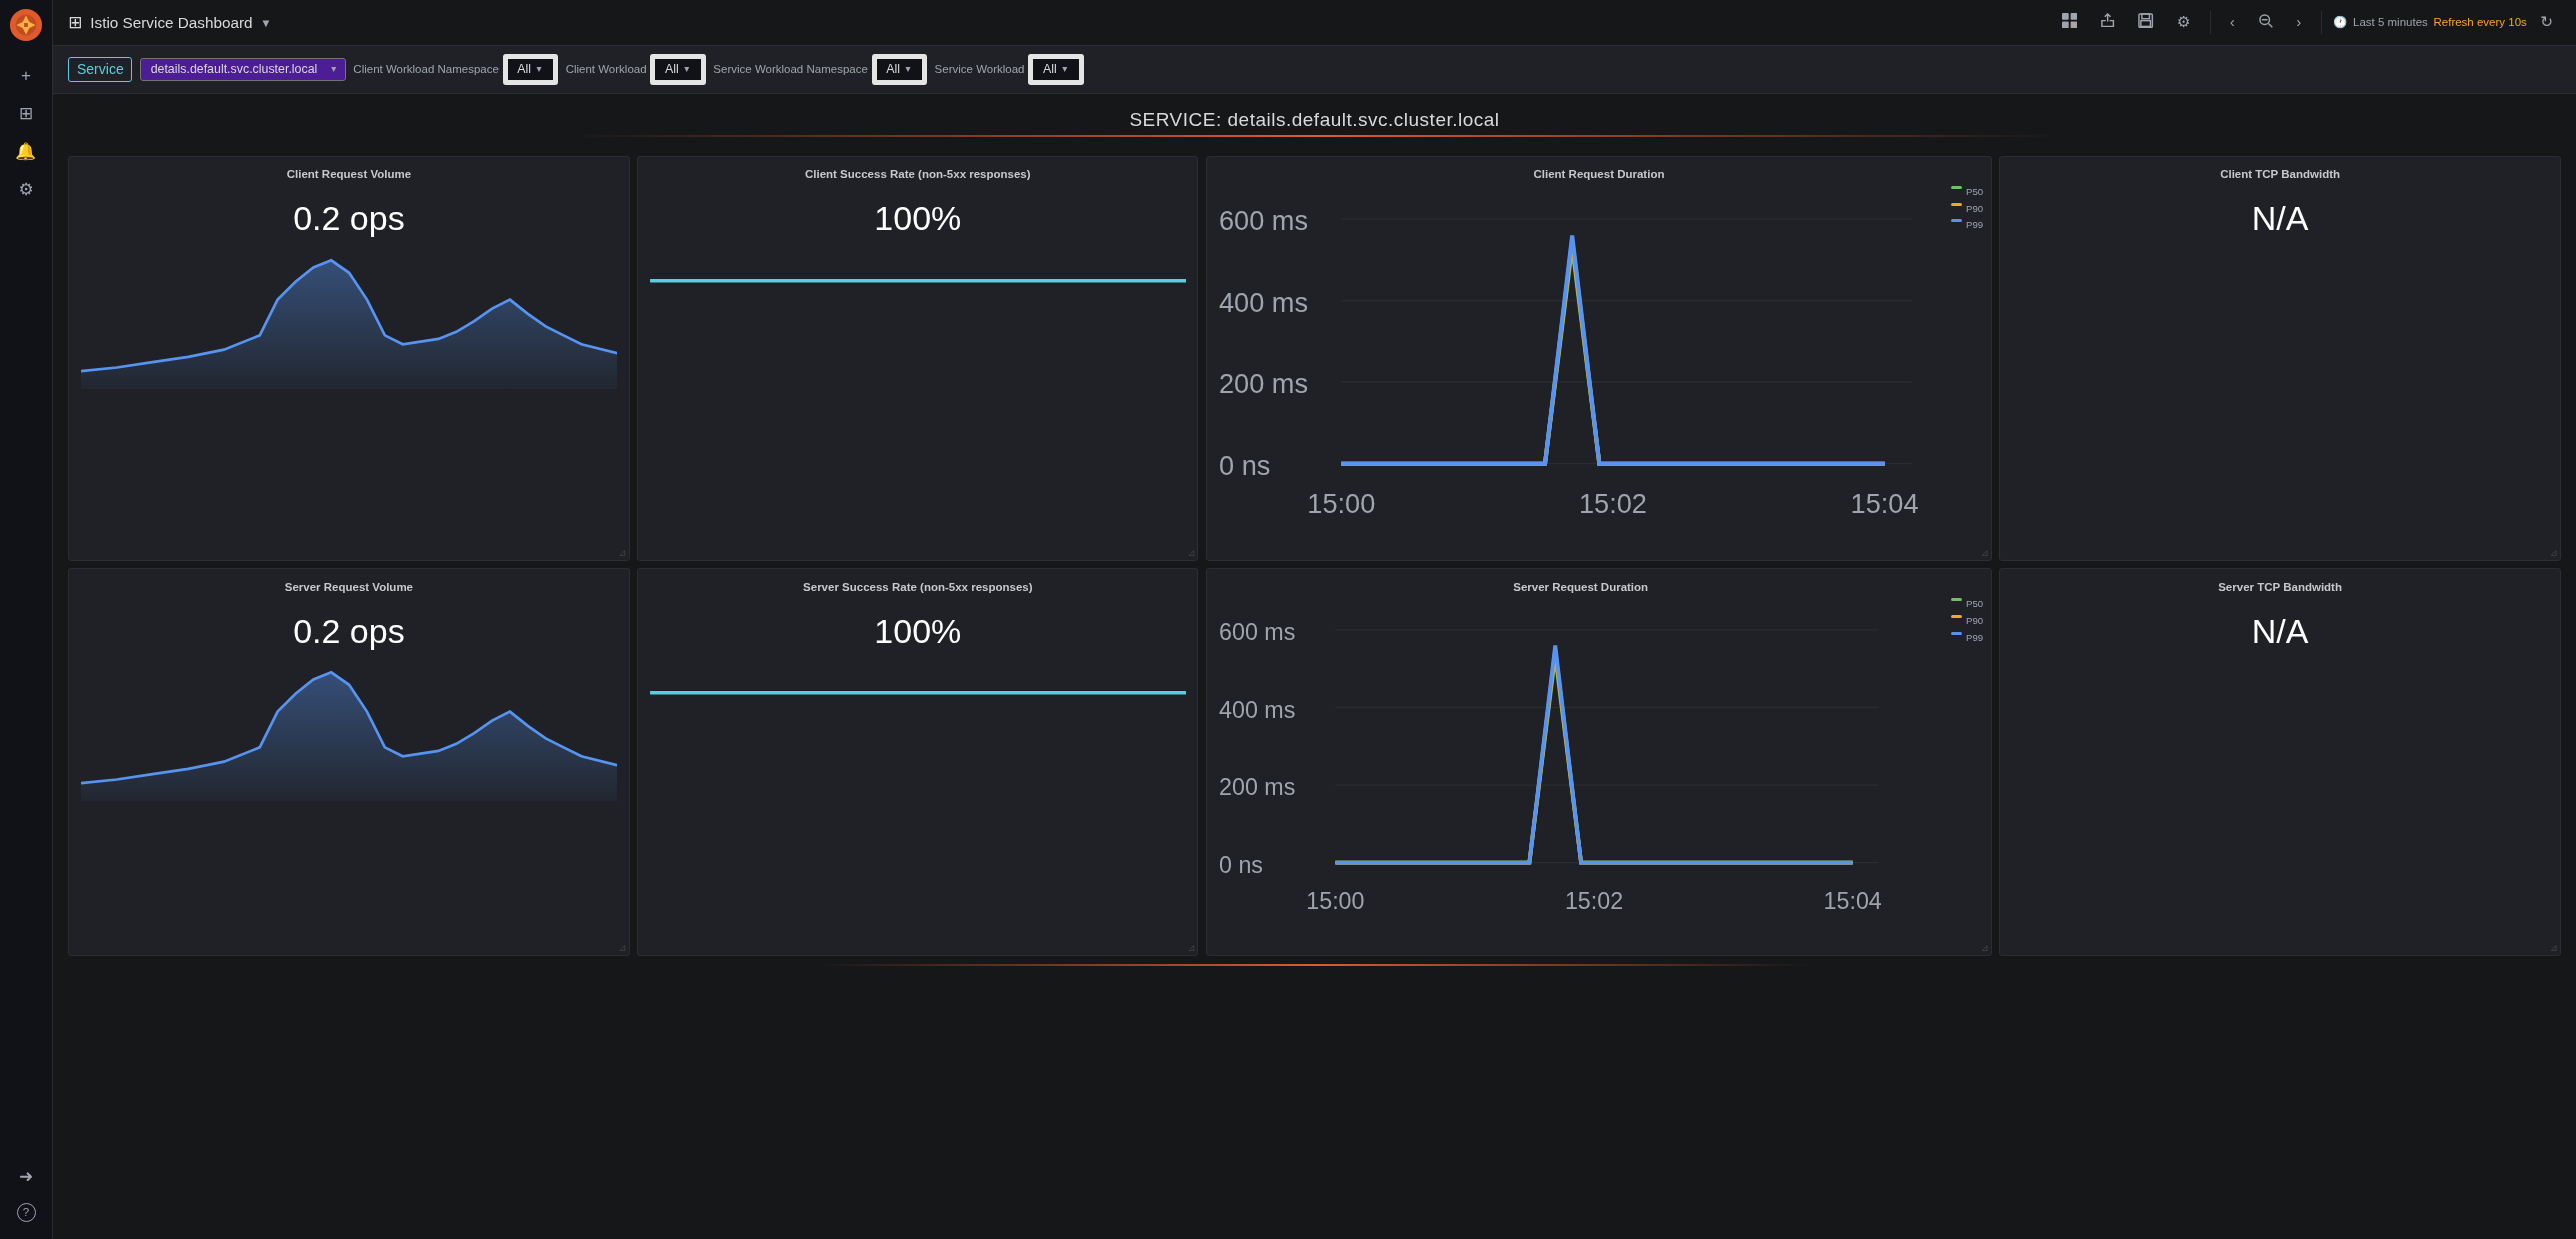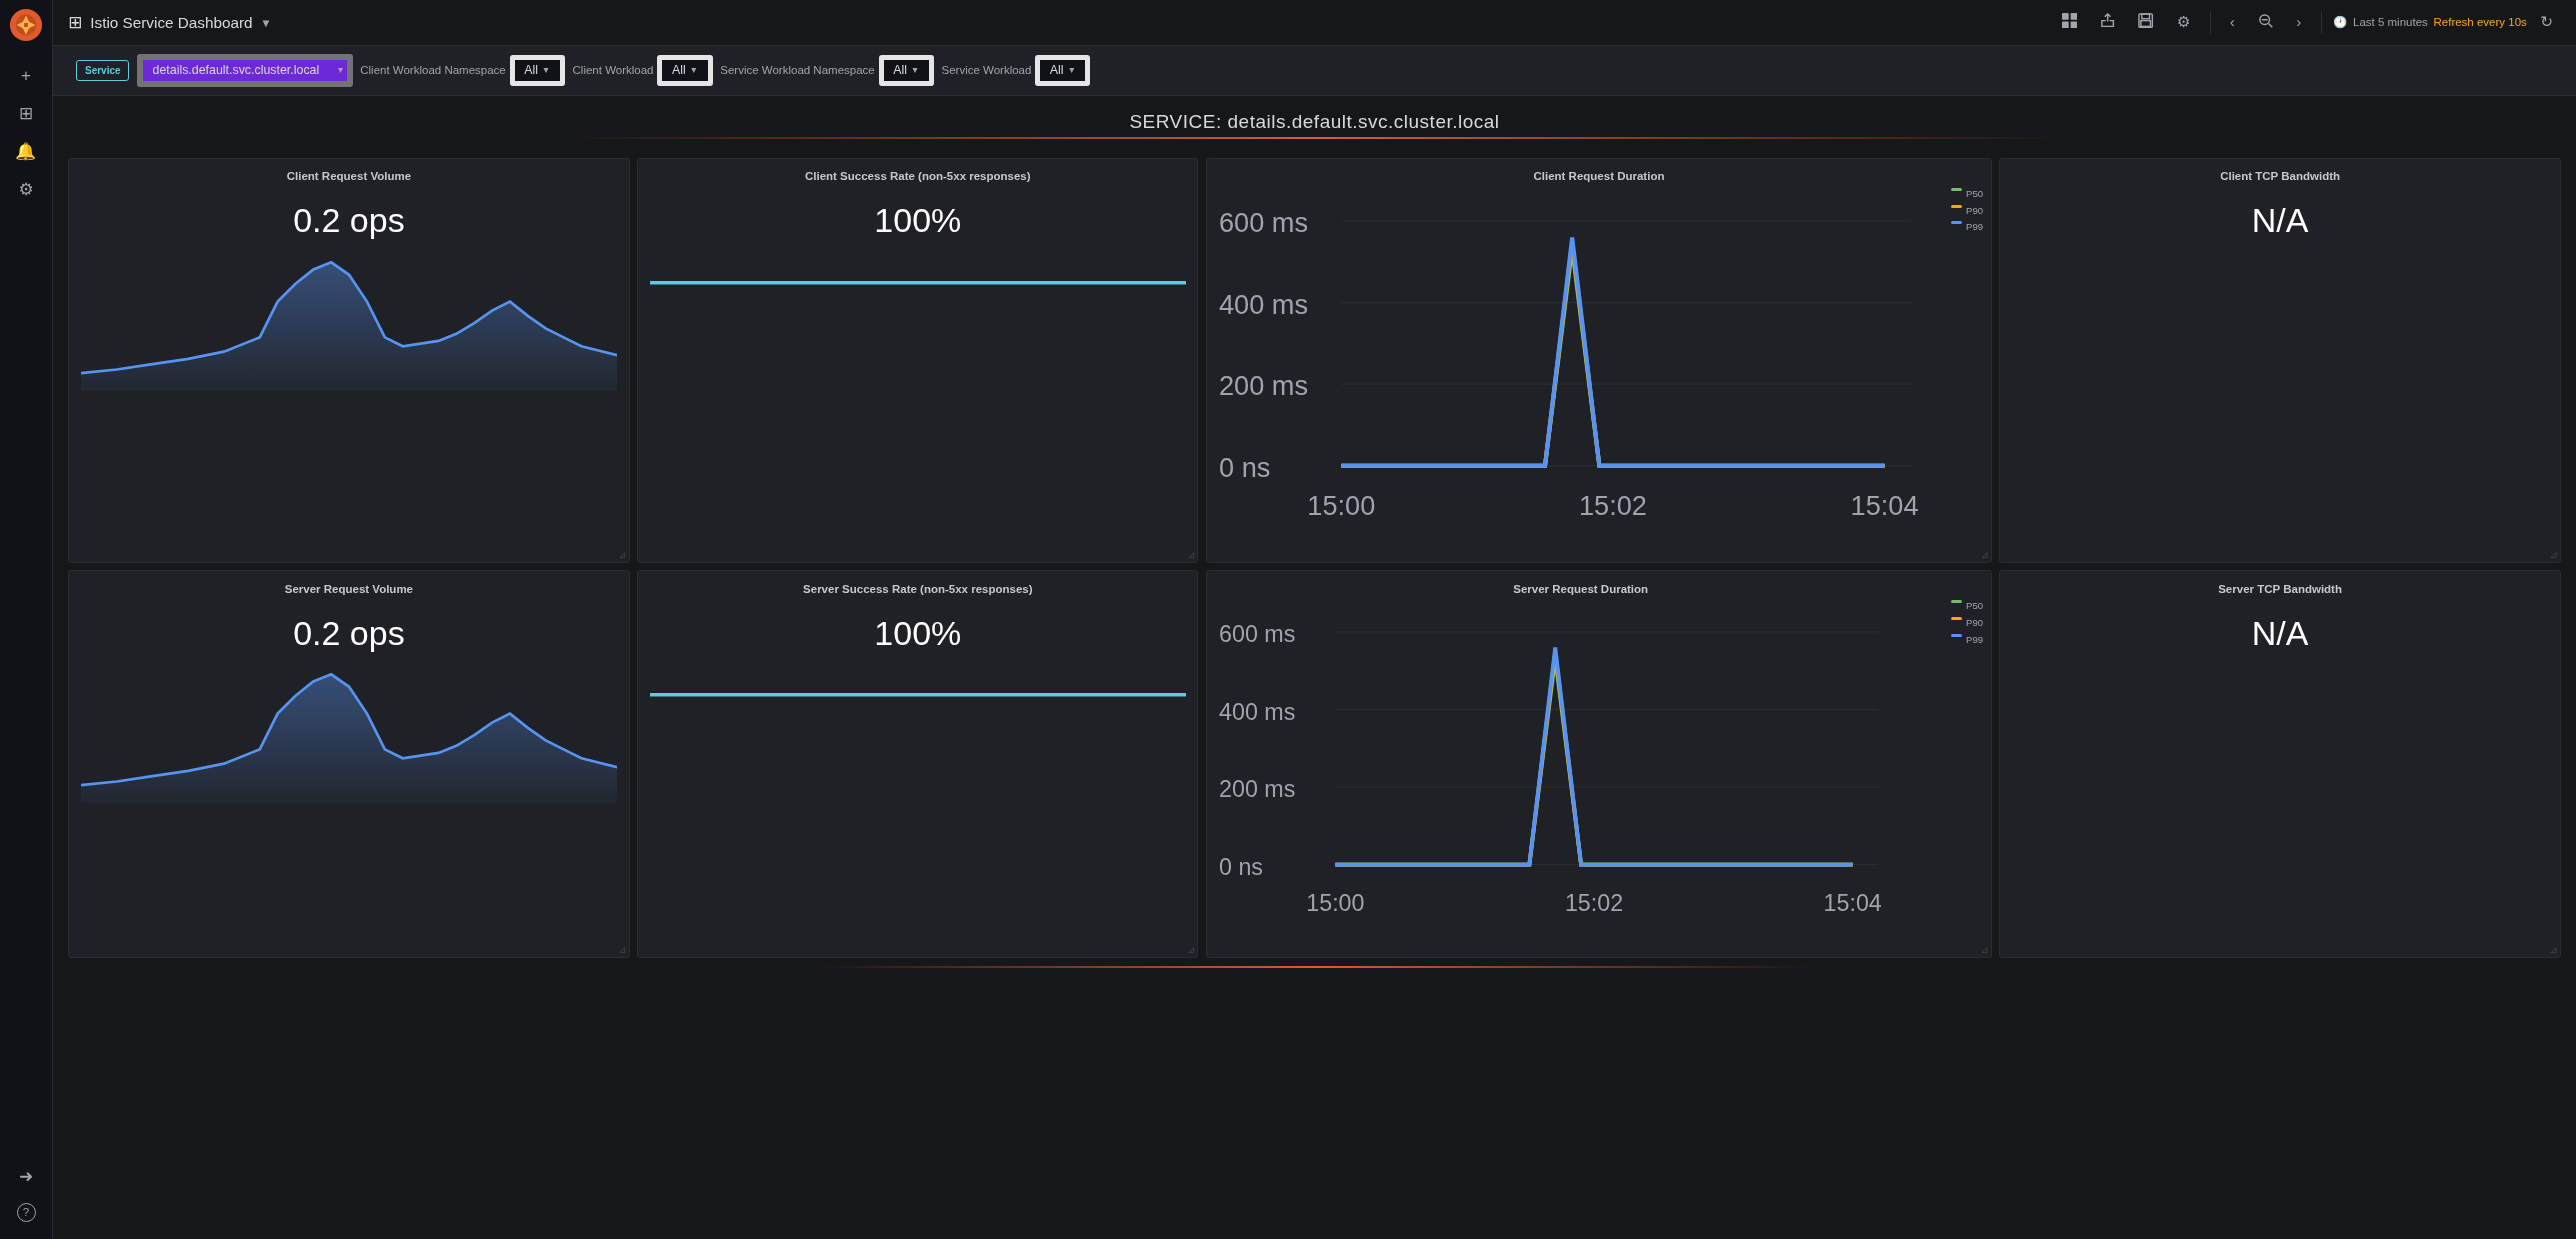--- a/index.html
+++ b/index.html
@@ -113,30 +113,29 @@
       border-bottom: 1px solid #2c2d30;
       padding: 7.7px 15.3px;
       display: flex;
       align-items: center;
       gap: 7.7px;
       flex-shrink: 0;
       flex-wrap: wrap;
     }
     .filter-label {
       color: #5ccdde;
-      font-size: 10px;
-      font-weight: 700;
+      font-size: 14px;
+      font-weight: 400;
       padding: 3.8px 7.7px;
       border: 1px solid #5ccdde;
       border-radius: 2.9px;
-      margin-left: 8px;
     }
     .filter-select {
-      background: #6d28d9;
-      border: 6px solid #737373;
+      background: #4c1d95;
+      border: 1px solid #737373;
       color: #d8d9da;
       padding: 3.8px 27px 3.8px 9.6px;
       border-radius: 2.9px;
       cursor: pointer;
       font-size: 12.4px;
       appearance: none;
       -webkit-appearance: none;
       position: relative;
     }
     .filter-select-wrapper {

